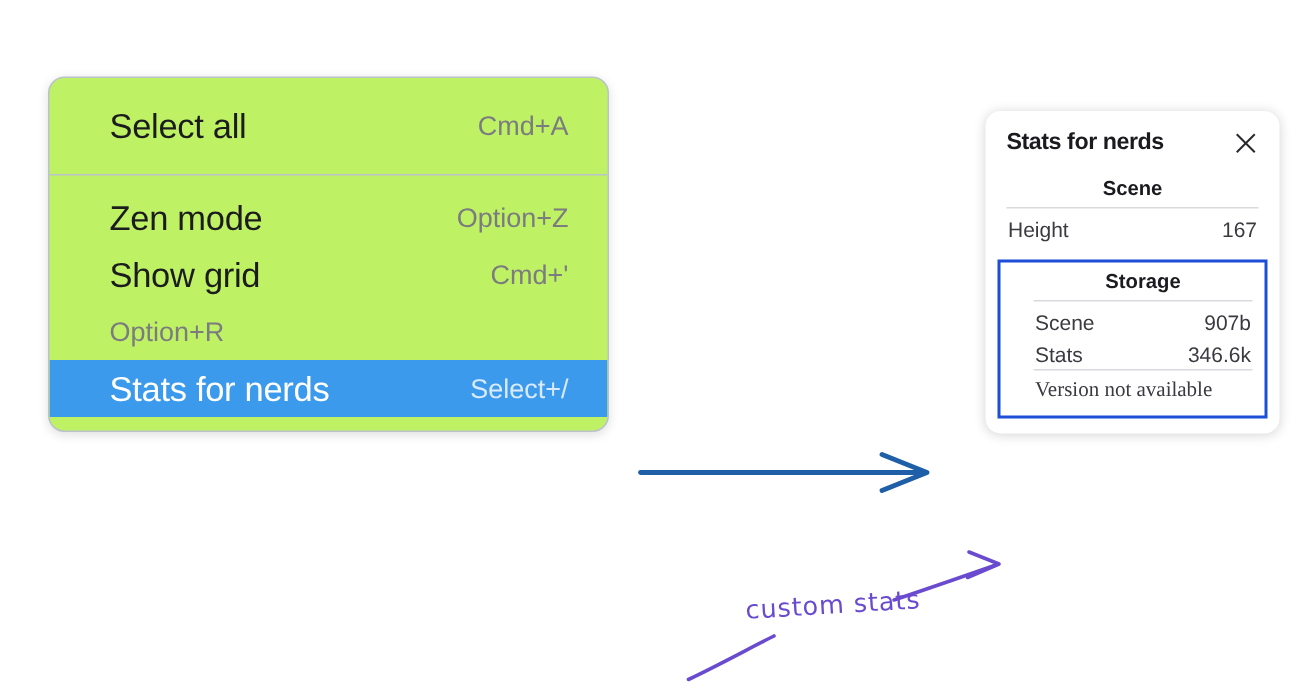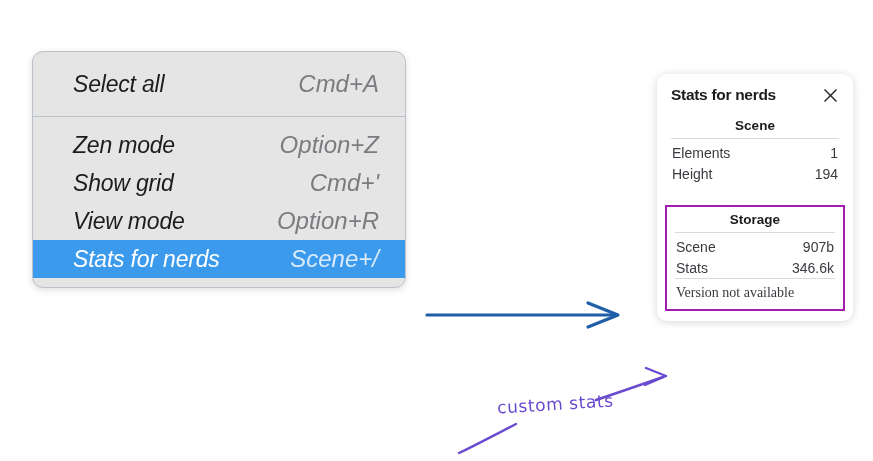--- a/index.html
+++ b/index.html
@@ -14,27 +14,26 @@
     position: relative;
     overflow: hidden;
   }
 
   
   #context-menu {
     position: absolute;
     left: 32px;
     top: 51px;
     width: 374px;
-    background: #e5e5e5;
+    background: #bef264;
     border: 1px solid #bcc2cc;
     border-radius: 11px;
     box-shadow: 0 2px 7px rgba(0,0,0,0.13);
     overflow: hidden;
     box-sizing: border-box;
-    font-style: italic;
   }
   .menu-section {
     padding: 9px 0 9px 0;
   }
   .menu-section.first {
     padding: 13px 0 13px 0;
   }
   .menu-divider {
     height: 1px;
     background: #bcc2cc;
@@ -54,21 +53,21 @@
   .menu-label {
     font-size: 23px;
     color: #1c1c1e;
     letter-spacing: -0.2px;
     white-space: nowrap;
   }
   .menu-item.highlighted .menu-label {
     color: #ffffff;
   }
   .menu-shortcut {
-    font-size: 24px;
+    font-size: 18px;
     color: #7b7b80;
     white-space: nowrap;
   }
   .menu-item.highlighted .menu-shortcut {
     color: #d8eafb;
   }
 
   
   #stats-panel {
     position: absolute;
@@ -126,23 +125,23 @@
   .stat-val { white-space: nowrap; }
   .version-text {
     font-size: 14px;
     color: #3a3a40;
     padding: 3px 3px;
     white-space: nowrap;
     font-family: Liberation Serif, serif;
   }
   
   #highlight-box {
-    border: 2px solid #a21caf;
-    margin: 21px -4px -2px -4px;
-    padding: 4px 6px 5px 6px;
+    border: 2px solid #1d4ed8;
+    margin: 10px -4px -2px -4px;
+    padding: 4px 6px 5px 20px;
   }
 
   
   #annotations {
     position: absolute;
     left: 0; top: 0;
     width: 873px;
     height: 461px;
     pointer-events: none;
   }
@@ -175,26 +174,25 @@
   <div class="menu-section">
     <div class="menu-item">
       <span class="menu-label">Zen mode</span>
       <span class="menu-shortcut">Option+Z</span>
     </div>
     <div class="menu-item">
       <span class="menu-label">Show grid</span>
       <span class="menu-shortcut">Cmd+'</span>
     </div>
     <div class="menu-item">
-      <span class="menu-label">View mode</span>
       <span class="menu-shortcut">Option+R</span>
     </div>
     <div class="menu-item highlighted">
       <span class="menu-label">Stats for nerds</span>
-      <span class="menu-shortcut">Scene+/</span>
+      <span class="menu-shortcut">Select+/</span>
     </div>
   </div>
 
 </div>
 
 <div id="stats-panel">
 
   <div class="panel-header">
     <span class="panel-title">Stats for nerds</span>
     <span class="close-icon">
@@ -202,26 +200,22 @@
         <line x1="2.5" y1="2.5" x2="14.5" y2="14.5" stroke="#26262b" stroke-width="1.35"></line>
         <line x1="14.5" y1="2.5" x2="2.5" y2="14.5" stroke="#26262b" stroke-width="1.35"></line>
       </svg>
     </span>
   </div>
 
   <div class="section-header">Scene</div>
   <div class="section-rule"></div>
 
   <div class="stat-row">
-    <span class="stat-key">Elements</span>
-    <span class="stat-val">1</span>
-  </div>
-  <div class="stat-row">
     <span class="stat-key">Height</span>
-    <span class="stat-val">194</span>
+    <span class="stat-val">167</span>
   </div>
 
   <div id="highlight-box">
 
     <div class="section-header">Storage</div>
     <div class="section-rule"></div>
 
     <div class="stat-row">
       <span class="stat-key">Scene</span>
       <span class="stat-val">907b</span>

